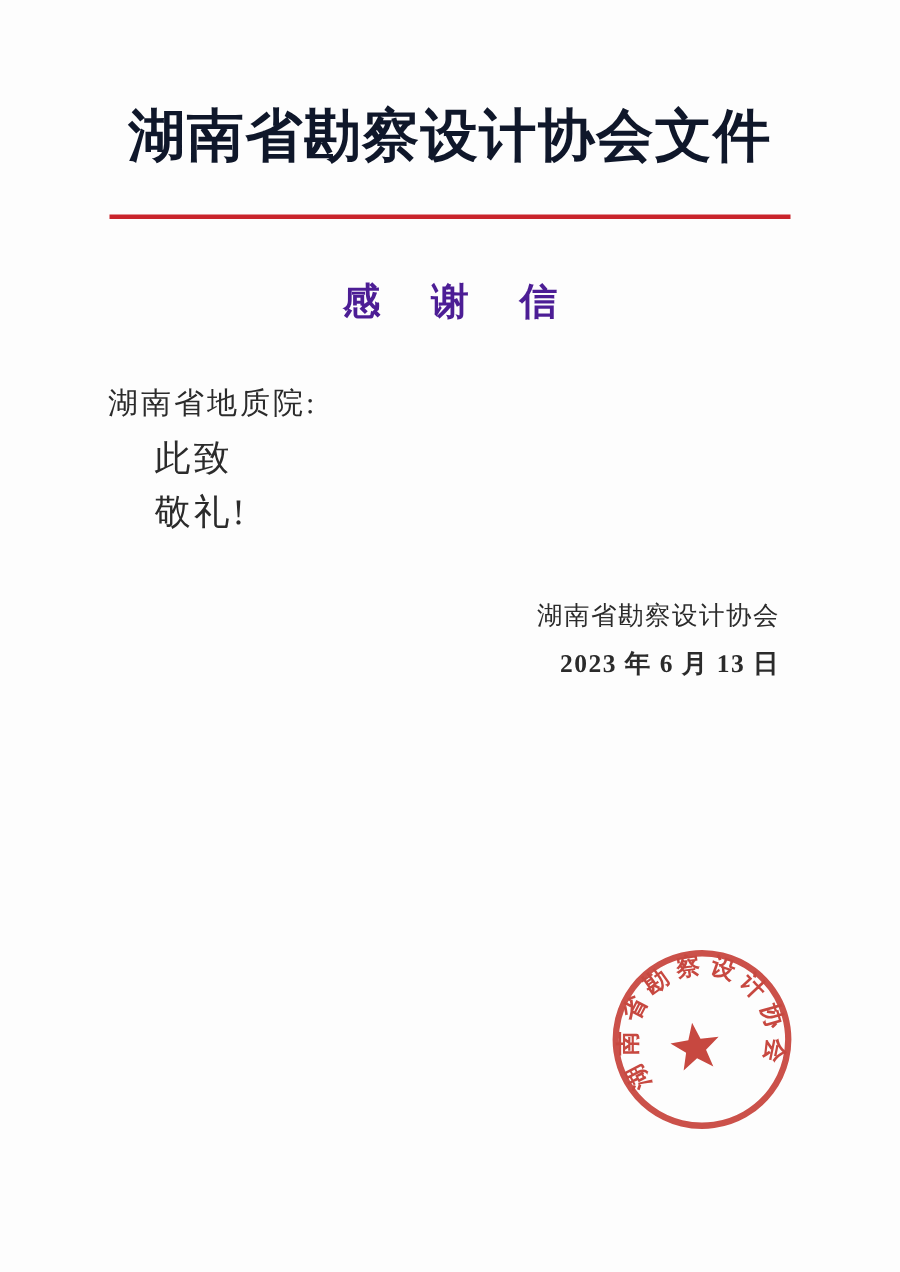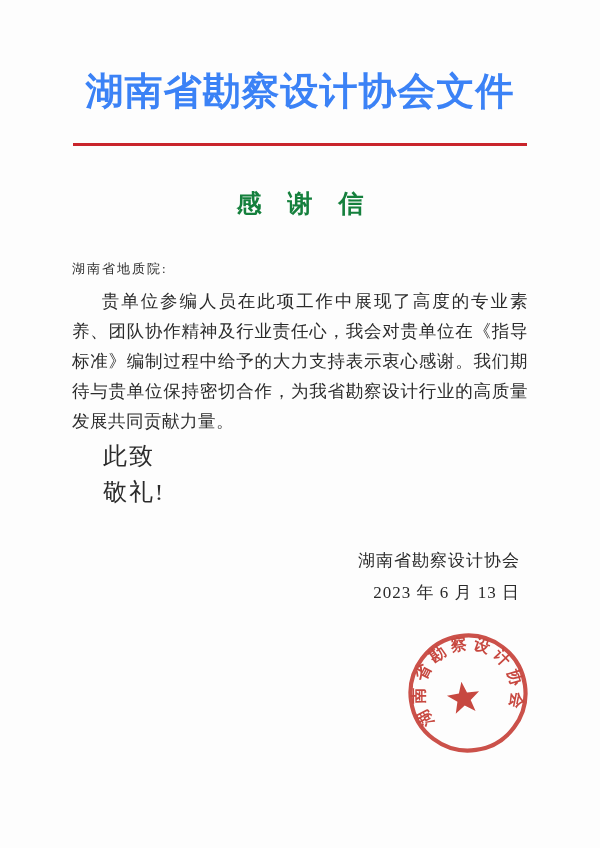--- a/index.html
+++ b/index.html
@@ -16,48 +16,48 @@
     color: #2b2b2b;
   }
   .doc-title {
     margin: 68px 20px 0;
     text-align: center;
     font-family: "Liberation Sans", sans-serif;
     font-weight: bold;
     font-size: 38px;
     line-height: 47px;
     letter-spacing: 1px;
-    color: #3b82f6;
+    color: #0f172a;
     white-space: nowrap;
   }
   .red-rule {
     margin: 28px auto 0;
     width: 454px;
     height: 3px;
     background: #c9242b;
   }
   .letter-title {
     margin: 40px 0 4px;
     text-align: center;
-    font-family: Liberation Sans, sans-serif;
+    font-family: Liberation Mono, monospace;
     font-weight: 600;
     font-size: 25px;
     line-height: 34px;
     word-spacing: 19px;
-    color: #15803d;
+    color: #4c1d95;
   }
   .letter-body {
     margin: 32px 72px 0;
     font-size: 17.5px;
     line-height: 30px;
     letter-spacing: 0.5px;
     text-align: justify;
   }
   .salutation {
-    font-size: 13px;
+    font-size: 20px;
     line-height: 34px;
     letter-spacing: 2px;
   }
   .para {
     margin-top: 0;
     text-indent: 1.7em;
   }
   .closing-line {
     margin-top: 4px;
     padding-left: 31px;
@@ -66,21 +66,21 @@
     letter-spacing: 2px;
   }
   .signature-block {
     margin-top: 40px;
     padding-right: 80px;
     text-align: right;
     font-size: 17px;
     letter-spacing: 1px;
   }
   .sig-org { line-height: 26px; }
-  .sig-date { margin-top: 6px; line-height: 26px; }
+  .sig-date { margin-top: 6px; line-height: 26px; font-weight: bold; }
   .seal {
     position: absolute;
     left: 403px;
     top: 628px;
     width: 130px;
     height: 130px;
     mix-blend-mode: multiply;
     opacity: 0.92;
     transform: rotate(-8deg);
     pointer-events: none;
@@ -99,21 +99,20 @@
 <div class="page">
 
   <h1 class="doc-title">湖南省勘察设计协会文件</h1>
 
   <div class="red-rule"></div>
 
   <h2 class="letter-title">感 谢 信</h2>
 
   <div class="letter-body">
     <p class="salutation">湖南省地质院:</p>
-    <p class="para">贵单位参编人员在此项工作中展现了高度的专业素养、团队协作精神及行业责任心，我会对贵单位在《指导标准》编制过程中给予的大力支持表示衷心感谢。我们期待与贵单位保持密切合作，为我省勘察设计行业的高质量发展共同贡献力量。</p>
     <p class="closing-line">此致</p>
     <p class="closing-line">敬礼!</p>
   </div>
 
   <div class="signature-block">
     <p class="sig-org">湖南省勘察设计协会</p>
     <p class="sig-date">2023 年 6 月 13 日</p>
   </div>
 
   <svg class="seal" viewBox="0 0 130 130" aria-hidden="true">

